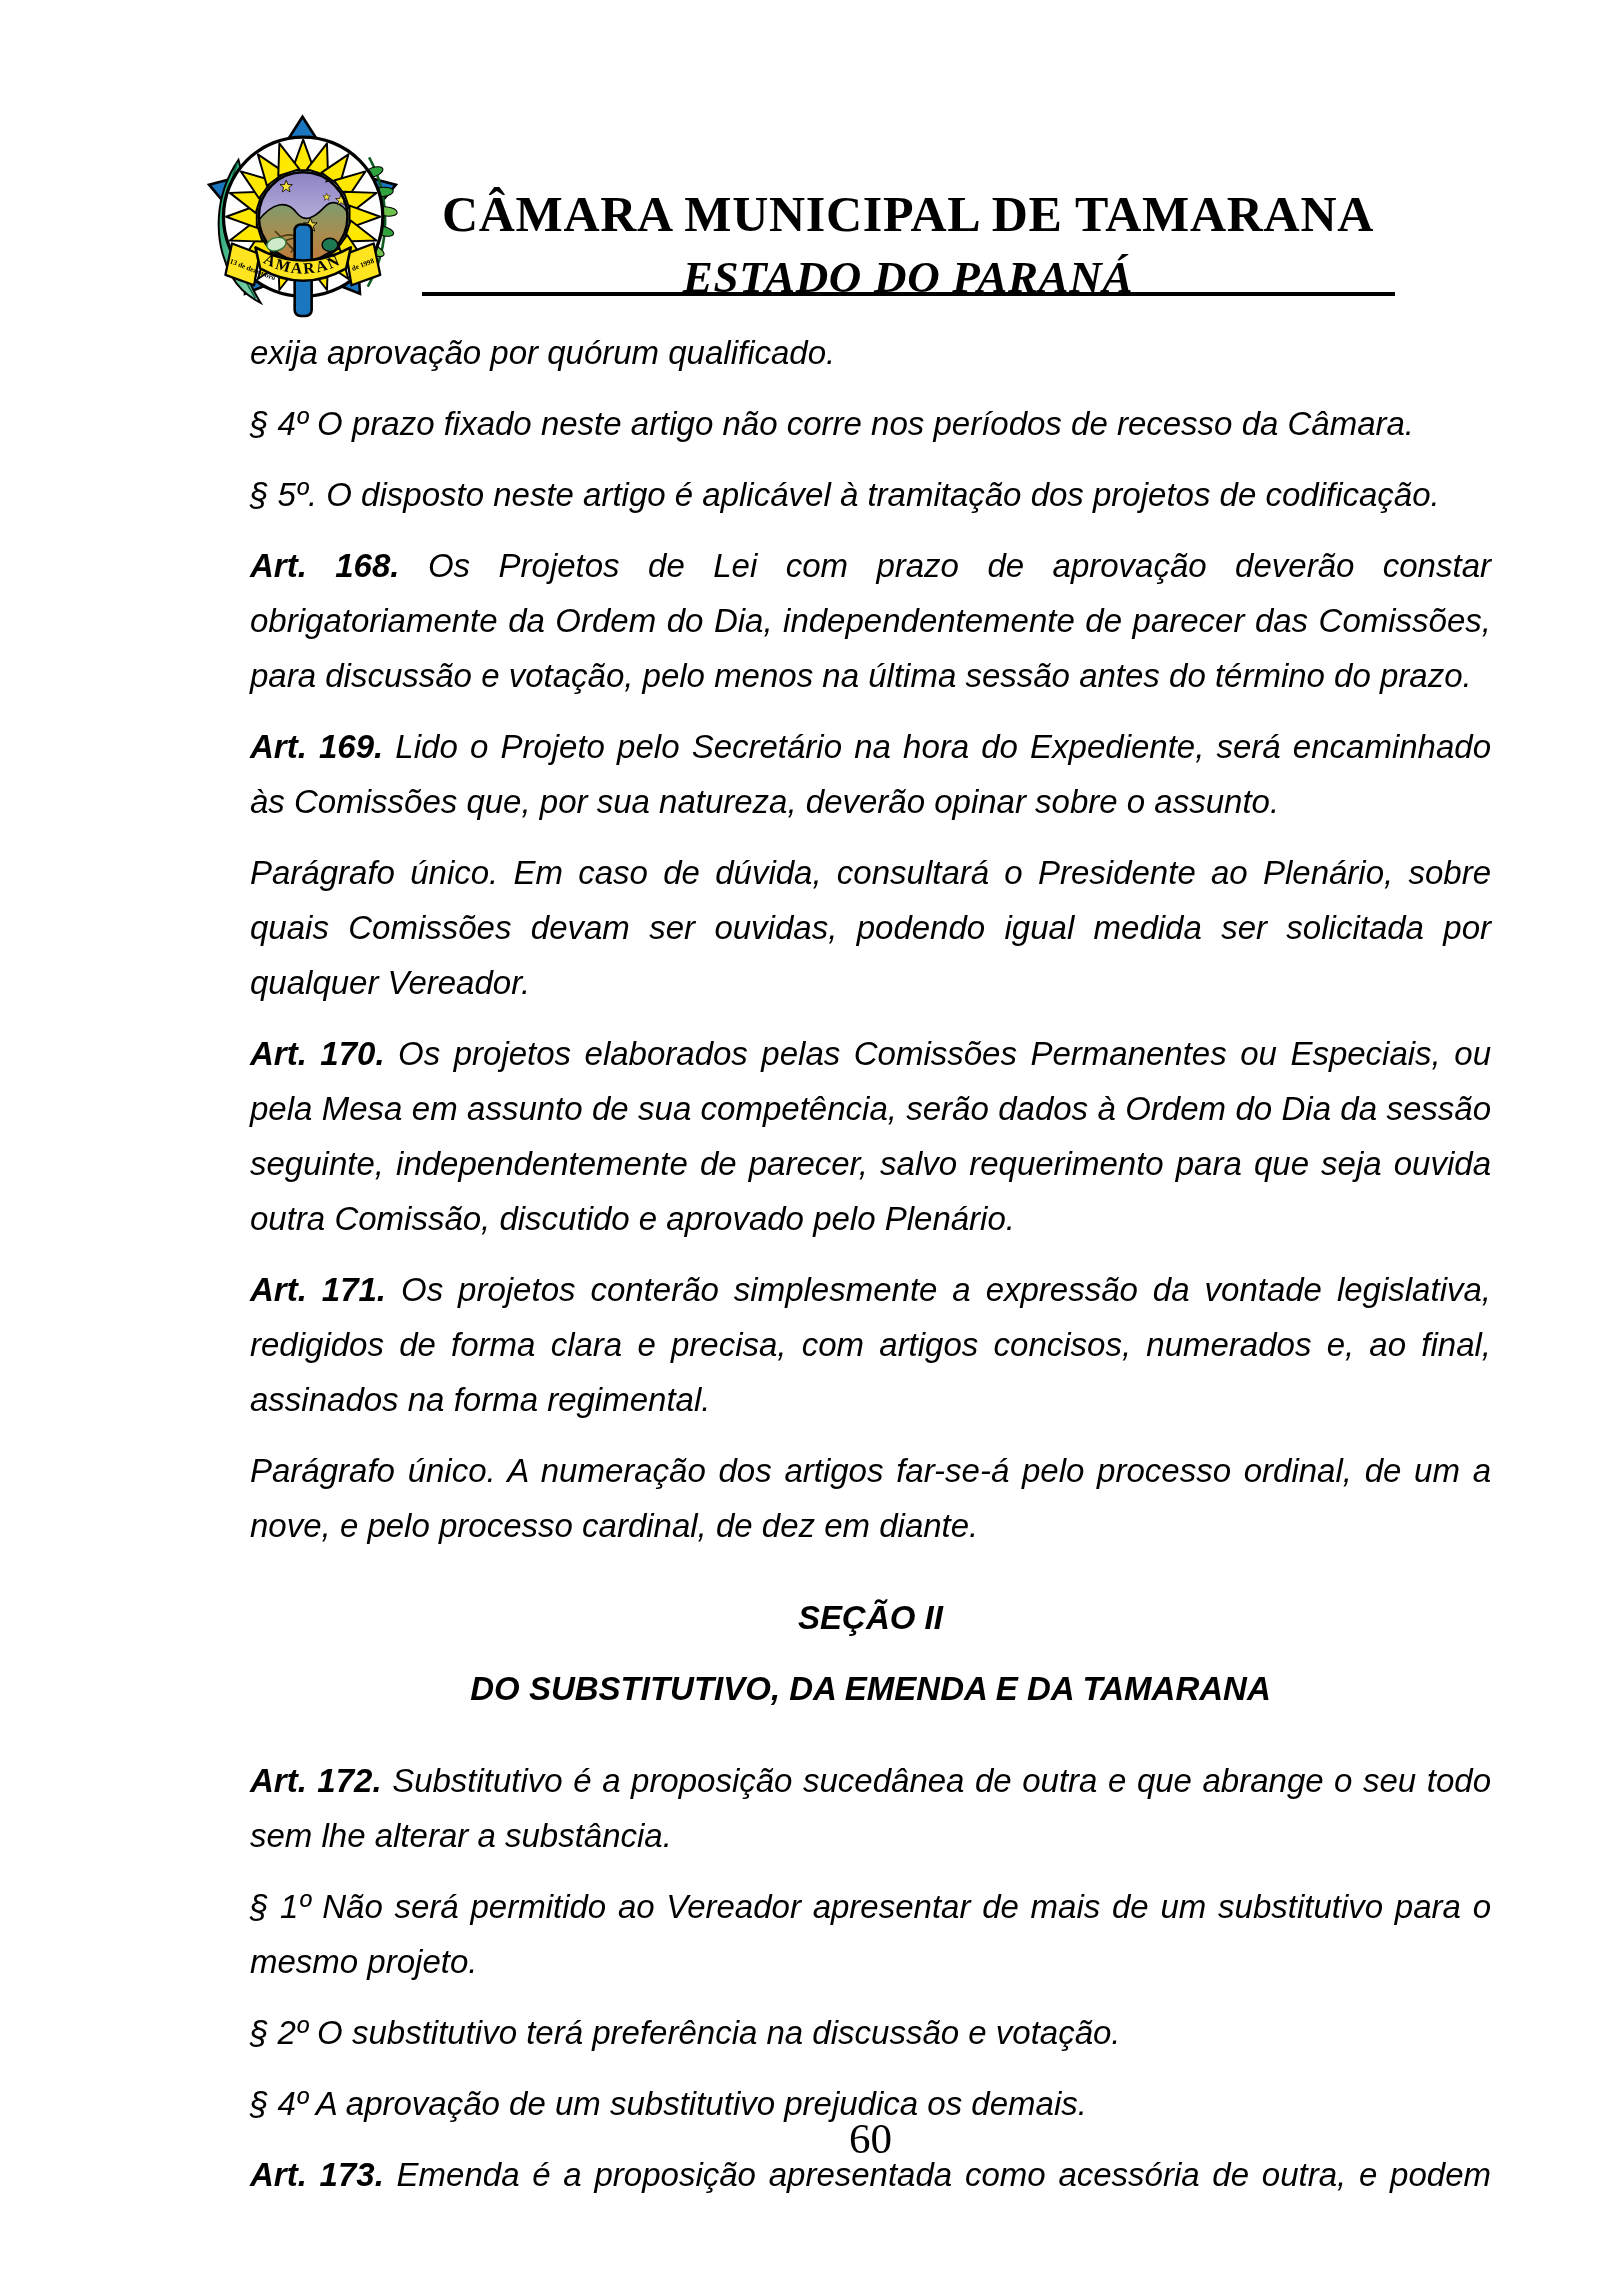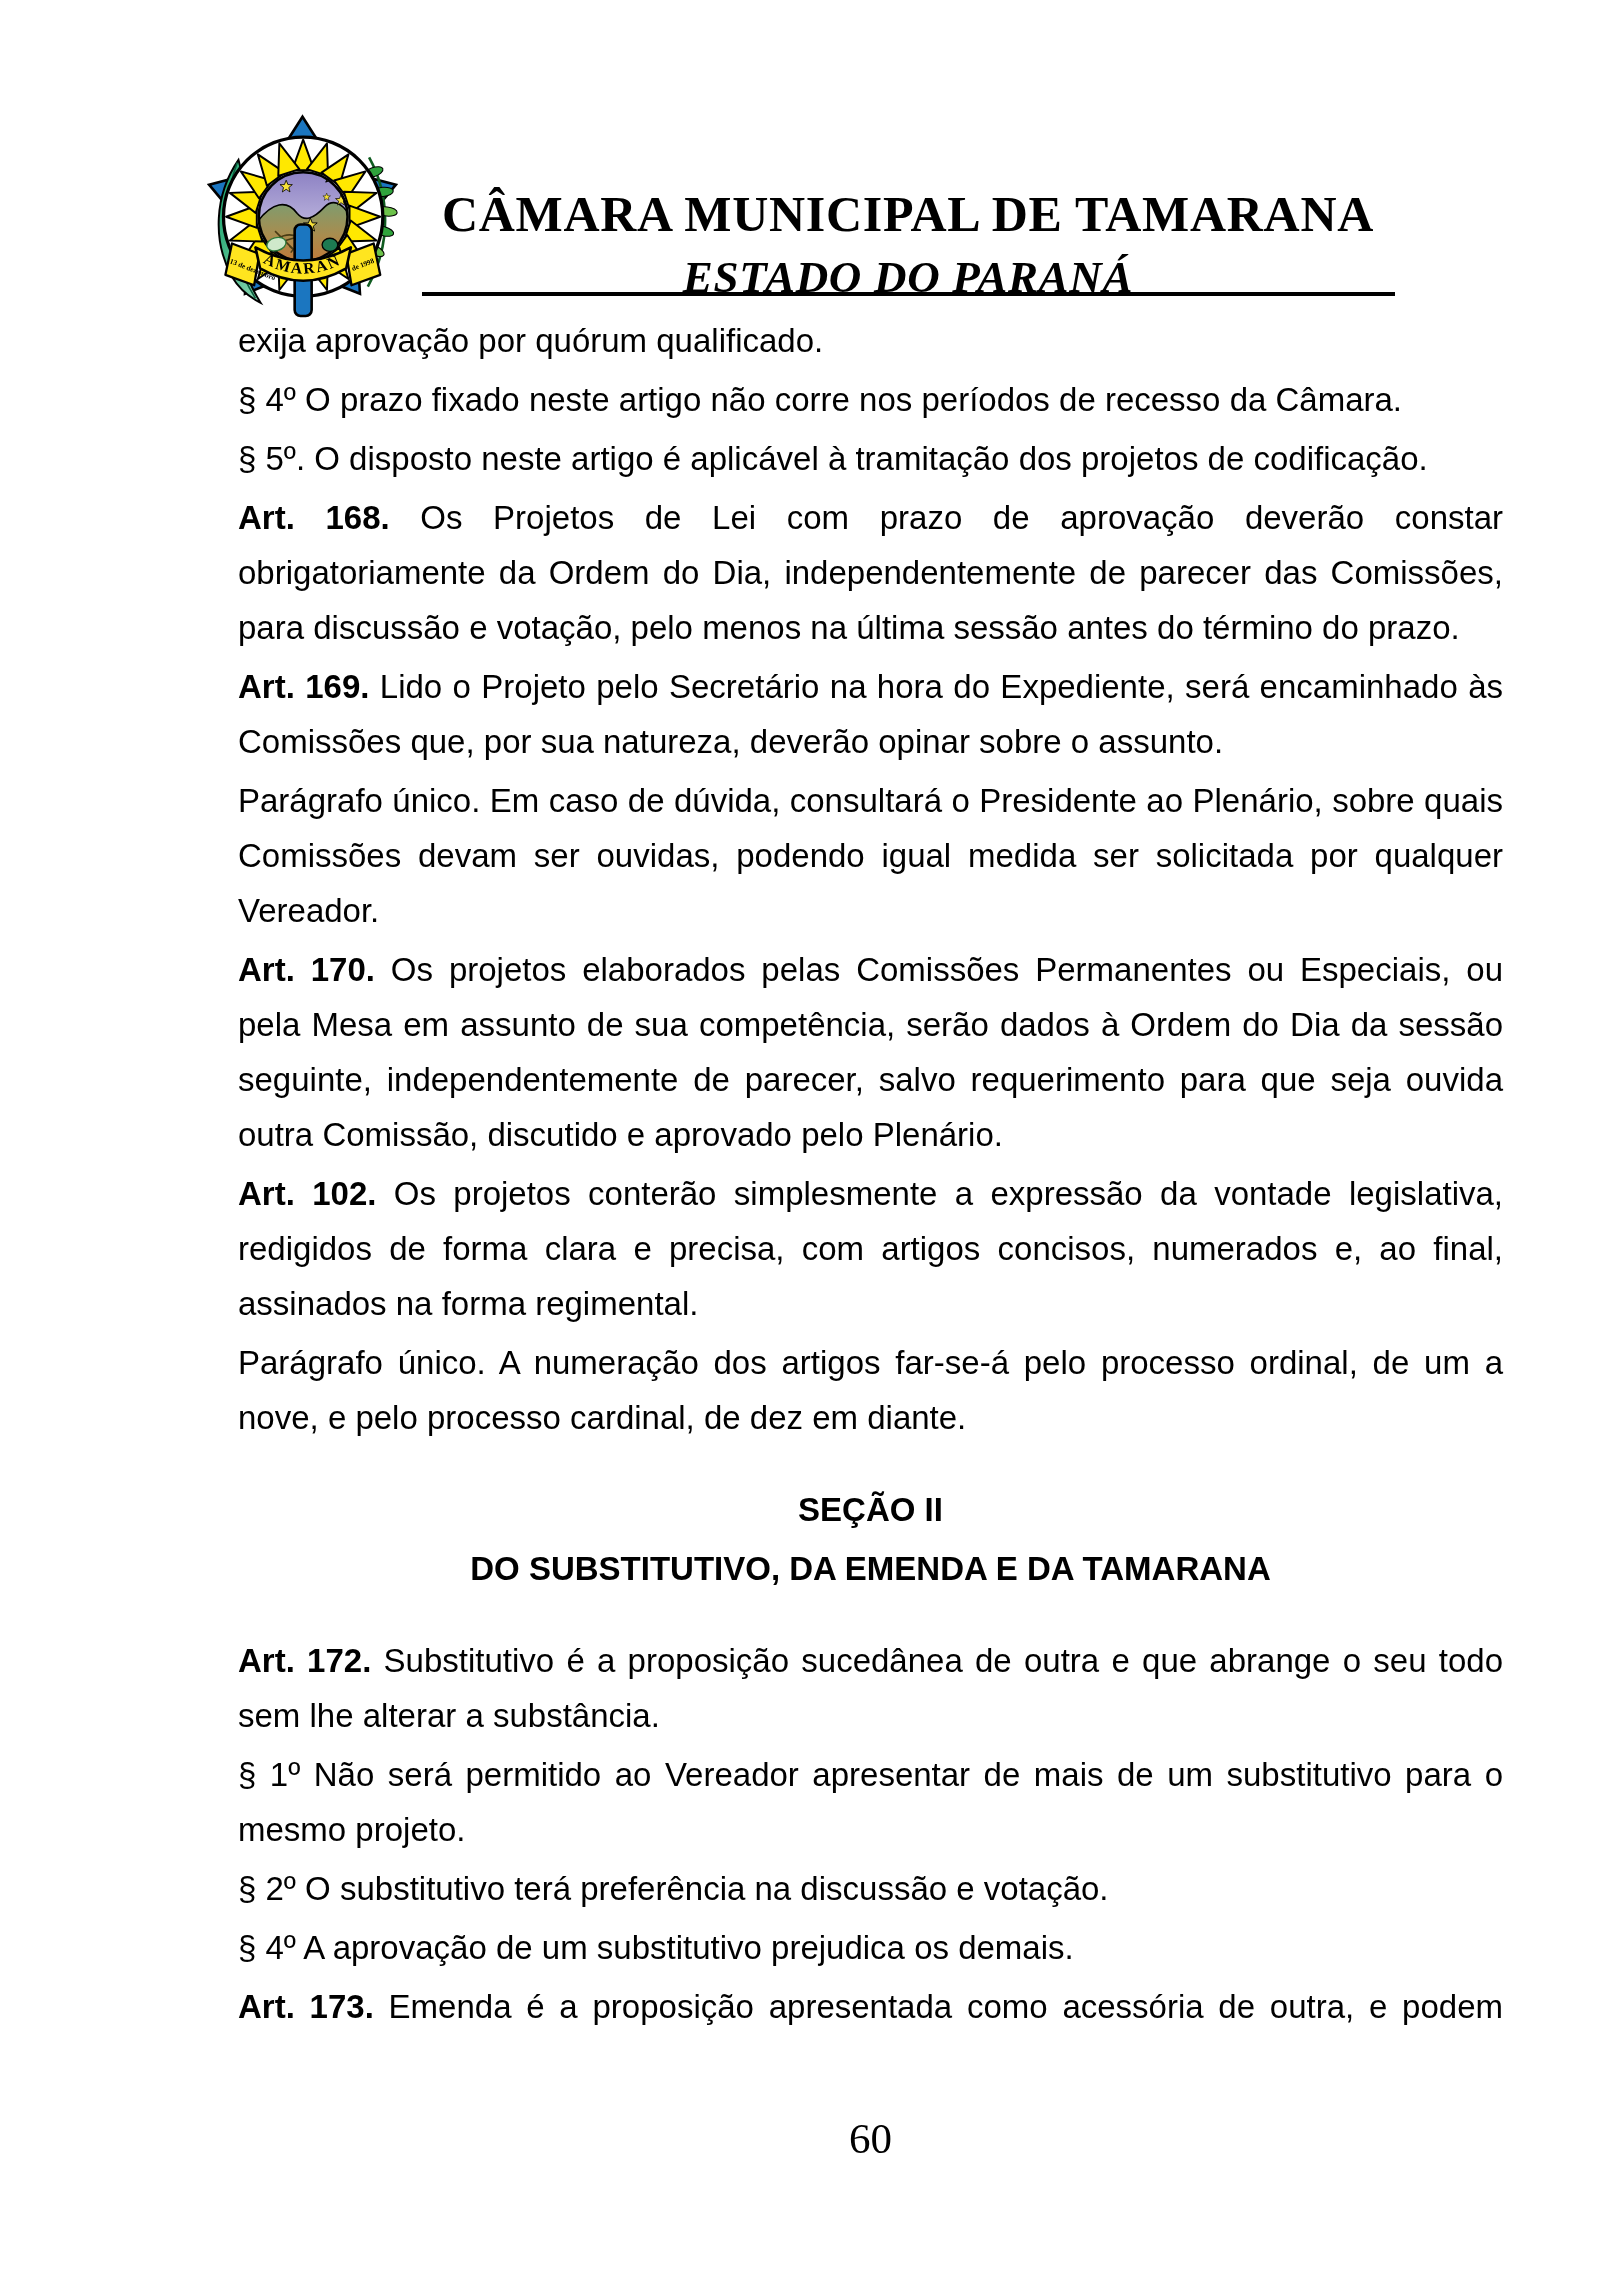--- a/index.html
+++ b/index.html
@@ -41,21 +41,21 @@
     position:absolute; left:422px; top:292px;
     width:973px; height:3.9px; background:#000;
   }
 
   
   .doc {
     position:absolute; left:234px; top:309px; width:1273px;
     font-size:33px; line-height:55px;
     text-align:justify;
   }
-  .doc p { margin:4px; }
+  .doc p { margin:16px;font-style:italic; }
   .doc p strong { font-weight:bold; }
   .doc .heading { text-align:center; font-weight:bold; }
   .doc .para + .heading { margin-top:37px; }
   .doc .heading + .para { margin-top:37px; }
   .doc p:last-child { text-align-last:justify; }
 
   
   .footer {
     position:absolute; left:234px; top:2117px; width:1273px;
     text-align:center;
@@ -175,21 +175,21 @@
   <div class="header-rule"></div>
 
   <div class="doc">
       <p class="para">exija aprovação por quórum qualificado.</p>
       <p class="para">§ 4º O prazo fixado neste artigo não corre nos períodos de recesso da Câmara.</p>
       <p class="para">§ 5º. O disposto neste artigo é aplicável à tramitação dos projetos de codificação.</p>
       <p class="para"><strong>Art. 168.</strong> Os Projetos de Lei com prazo de aprovação deverão constar obrigatoriamente da Ordem do Dia, independentemente de parecer das Comissões, para discussão e votação, pelo menos na última sessão antes do término do prazo.</p>
       <p class="para"><strong>Art. 169.</strong> Lido o Projeto pelo Secretário na hora do Expediente, será encaminhado às Comissões que, por sua natureza, deverão opinar sobre o assunto.</p>
       <p class="para">Parágrafo único. Em caso de dúvida, consultará o Presidente ao Plenário, sobre quais Comissões devam ser ouvidas, podendo igual medida ser solicitada por qualquer Vereador.</p>
       <p class="para"><strong>Art. 170.</strong> Os projetos elaborados pelas Comissões Permanentes ou Especiais, ou pela Mesa em assunto de sua competência, serão dados à Ordem do Dia da sessão seguinte, independentemente de parecer, salvo requerimento para que seja ouvida outra Comissão, discutido e aprovado pelo Plenário.</p>
-      <p class="para"><strong>Art. 102.</strong> Os projetos conterão simplesmente a expressão da vontade legislativa, redigidos de forma clara e precisa, com artigos concisos, numerados e, ao final, assinados na forma regimental.</p>
+      <p class="para"><strong>Art. 171.</strong> Os projetos conterão simplesmente a expressão da vontade legislativa, redigidos de forma clara e precisa, com artigos concisos, numerados e, ao final, assinados na forma regimental.</p>
       <p class="para">Parágrafo único. A numeração dos artigos far-se-á pelo processo ordinal, de um a nove, e pelo processo cardinal, de dez em diante.</p>
       <p class="heading">SEÇÃO II</p>
       <p class="heading">DO SUBSTITUTIVO, DA EMENDA E DA TAMARANA</p>
       <p class="para"><strong>Art. 172.</strong> Substitutivo é a proposição sucedânea de outra e que abrange o seu todo sem lhe alterar a substância.</p>
       <p class="para">§ 1º Não será permitido ao Vereador apresentar de mais de um substitutivo para o mesmo projeto.</p>
       <p class="para">§ 2º O substitutivo terá preferência na discussão e votação.</p>
       <p class="para">§ 4º A aprovação de um substitutivo prejudica os demais.</p>
       <p class="para"><strong>Art. 173.</strong> Emenda é a proposição apresentada como acessória de outra, e podem</p>
     </div>
 

